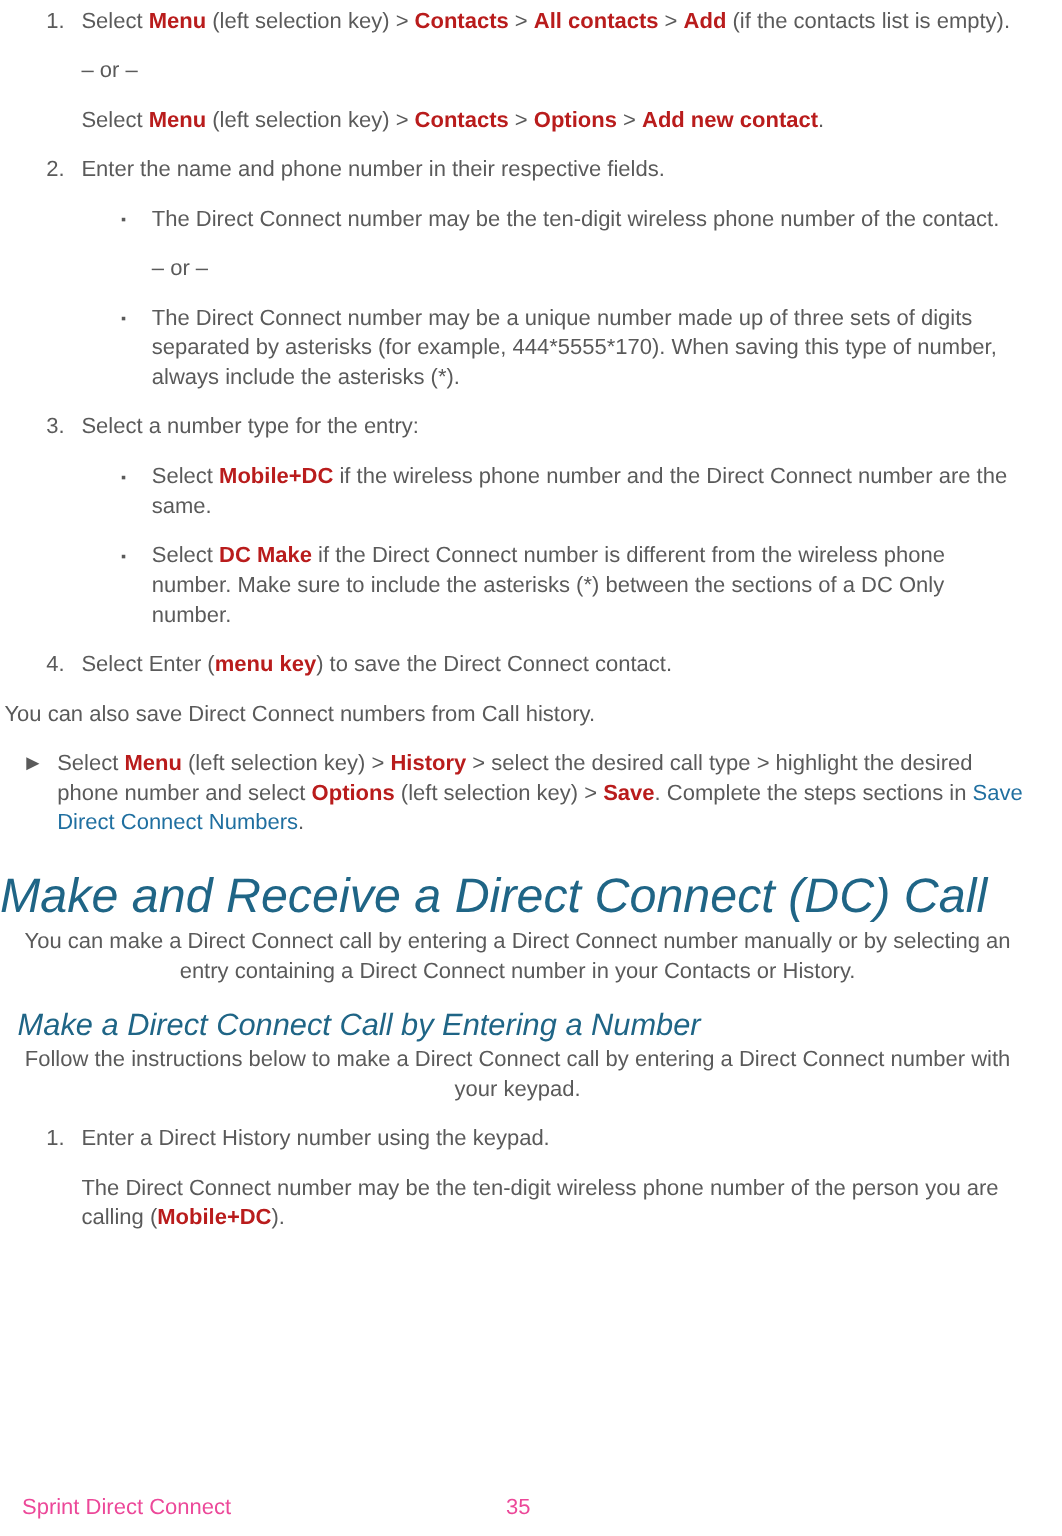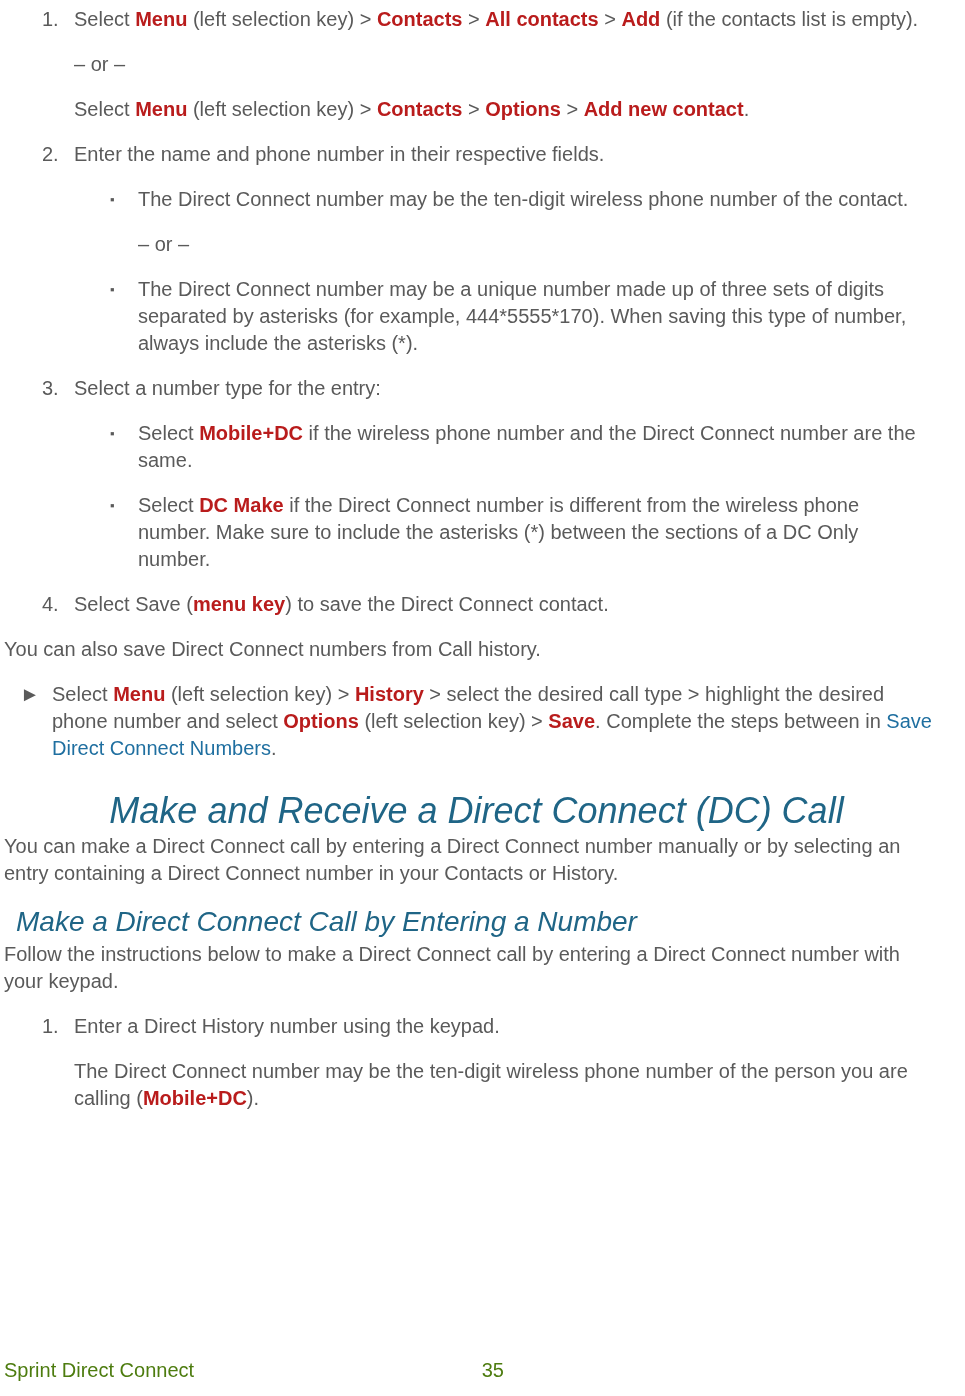--- a/index.html
+++ b/index.html
@@ -81,55 +81,55 @@
     font-weight: bold;
     color: #b91c1c;
   }
   .link {
     color: #1f6fa0;
   }
   h1.sec {
     font-family: Arial, Helvetica, sans-serif;
     font-style: italic;
     font-weight: normal;
-    font-size: 36px;
+    font-size: 44px;
     color: #1f6586;
     margin: 10px 0 0 0;
     line-height: 1.15;
-    text-align: center;
   }
   h2.subsec {
     font-family: Arial, Helvetica, sans-serif;
     font-style: italic;
     font-weight: normal;
     font-size: 28px;
     color: #1f6586;
     margin: 14px 0 0 0;
     line-height: 1.2;
     padding-left: 16px;
   }
   .after-h {
     margin: 2px 0 18px 0;
     padding-right: 16px;
+    text-align: center;
   }
   .footer {
     position: absolute;
-    left: 4px;
+    left: 20px;
     bottom: 12px;
     width: 940px;
     display: flex;
-    color: #4d7c0f;
+    color: #ec4899;
     font-size: 20px;
   }
   .footer .ftitle {
     flex: 0 0 440px;
   }
   .footer .fpage {
     flex: 0 0 60px;
-    text-align: right;
+    text-align: left;
   }
   .spacer-top { height: 6px; }
 </style>
 </head>
 <body>
 
 <div class="page">
   <div class="spacer-top"></div>
 
   <div class="ol-block">
@@ -193,34 +193,34 @@
             </div>
           </div>
         </div>
       </div>
     </div>
 
     <div class="ol-item">
       <div class="ol-num">4.</div>
       <div class="ol-body">
         <p>
-          <span>Select Save (</span><b>menu key</b><span>) to save the Direct Connect contact.</span>
+          <span>Select Enter (</span><b>menu key</b><span>) to save the Direct Connect contact.</span>
         </p>
       </div>
     </div>
 
   </div>
 
   <p class="flush" style="margin-left:4px;">You can also save Direct Connect numbers from Call history.</p>
 
   <div class="arrow-item">
     <div class="arrow-mark">►</div>
     <div class="arrow-body">
       <p>
-        <span>Select </span><b>Menu</b><span> (left selection key) &gt; </span><b>History</b><span> &gt; select the desired call type &gt; highlight the desired phone number and select </span><b>Options</b><span> (left selection key) &gt; </span><b>Save</b><span>. Complete the steps between in </span><span class="link">Save Direct Connect Numbers</span><span>.</span>
+        <span>Select </span><b>Menu</b><span> (left selection key) &gt; </span><b>History</b><span> &gt; select the desired call type &gt; highlight the desired phone number and select </span><b>Options</b><span> (left selection key) &gt; </span><b>Save</b><span>. Complete the steps sections in </span><span class="link">Save Direct Connect Numbers</span><span>.</span>
       </p>
     </div>
   </div>
 
   <h1 class="sec">Make and Receive a Direct Connect (DC) Call</h1>
   <p class="after-h" style="margin-left:4px;">You can make a Direct Connect call by entering a Direct Connect number manually or by selecting an entry containing a Direct Connect number in your Contacts or History.</p>
 
   <h2 class="subsec">Make a Direct Connect Call by Entering a Number</h2>
   <p class="after-h" style="margin-left:4px;">Follow the instructions below to make a Direct Connect call by entering a Direct Connect number with your keypad.</p>
 

